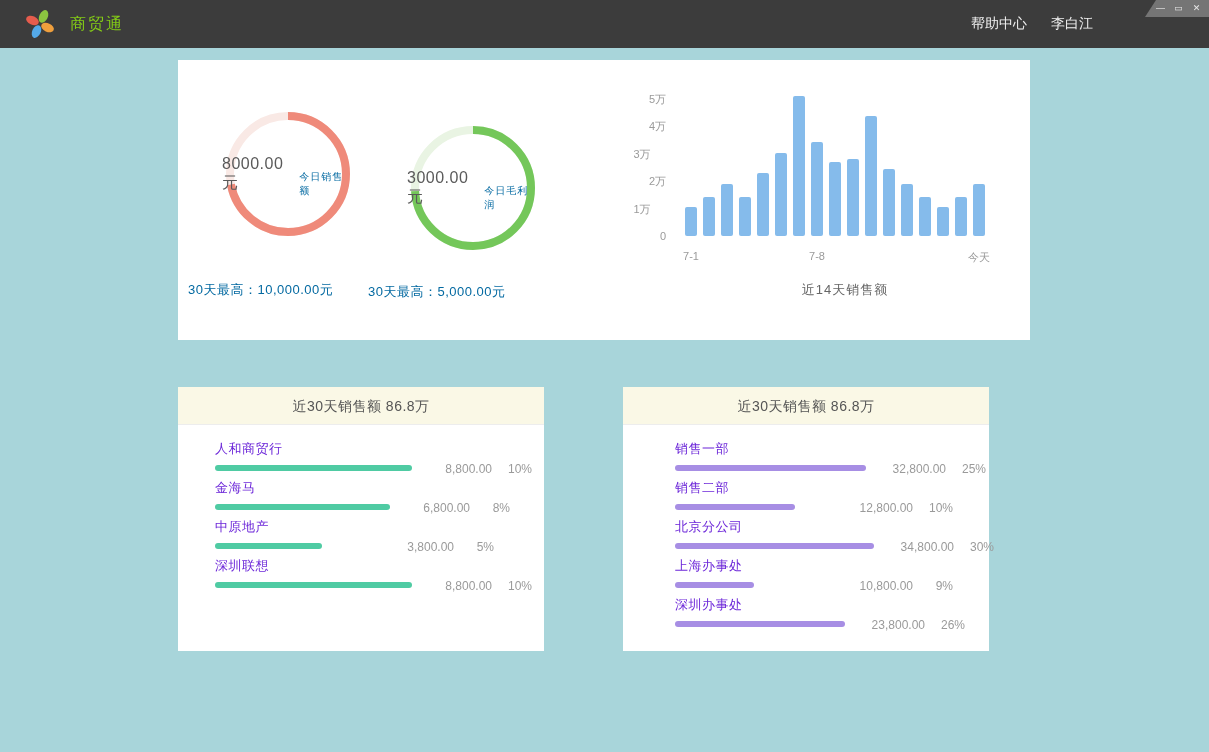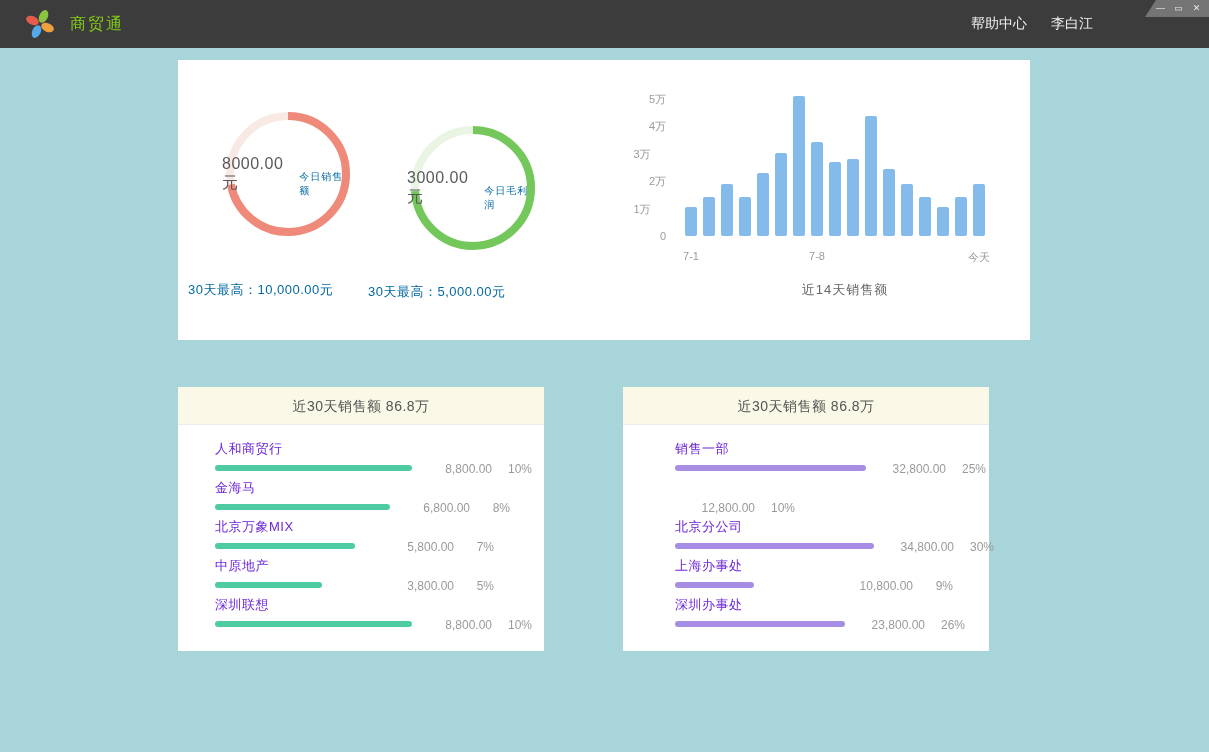--- a/index.html
+++ b/index.html
@@ -158,27 +158,20 @@
         </div>
         <div class="rank-row">
           <div class="row-main">
             <div class="row-label">金海马</div>
             <div class="row-bar" style="width: 175px; background: rgb(79, 203, 163);"></div>
           </div>
           <div class="row-vals"><span class="row-value">6,800.00</span><span class="row-percent">8%</span></div>
         </div>
         <div class="rank-row">
           <div class="row-main">
-            <div class="row-label">北京万象MIX</div>
-            <div class="row-bar" style="width: 140px; background: rgb(79, 203, 163);"></div>
-          </div>
-          <div class="row-vals"><span class="row-value">5,800.00</span><span class="row-percent">7%</span></div>
-        </div>
-        <div class="rank-row">
-          <div class="row-main">
             <div class="row-label">中原地产</div>
             <div class="row-bar" style="width: 107px; background: rgb(79, 203, 163);"></div>
           </div>
           <div class="row-vals"><span class="row-value">3,800.00</span><span class="row-percent">5%</span></div>
         </div>
         <div class="rank-row">
           <div class="row-main">
             <div class="row-label">深圳联想</div>
             <div class="row-bar" style="width: 197px; background: rgb(79, 203, 163);"></div>
           </div>
@@ -191,20 +184,24 @@
     <div class="rank-header">近30天销售额 86.8万</div>
     <div class="rows">
         <div class="rank-row">
           <div class="row-main">
             <div class="row-label">销售一部</div>
             <div class="row-bar" style="width: 191px; background: rgb(167, 142, 228);"></div>
           </div>
           <div class="row-vals"><span class="row-value">32,800.00</span><span class="row-percent">25%</span></div>
         </div>
         <div class="rank-row">
+          <div class="row-main">
+            <div class="row-label">销售二部</div>
+            <div class="row-bar" style="width: 120px; background: rgb(167, 142, 228);"></div>
+          </div>
           <div class="row-vals"><span class="row-value">12,800.00</span><span class="row-percent">10%</span></div>
         </div>
         <div class="rank-row">
           <div class="row-main">
             <div class="row-label">北京分公司</div>
             <div class="row-bar" style="width: 199px; background: rgb(167, 142, 228);"></div>
           </div>
           <div class="row-vals"><span class="row-value">34,800.00</span><span class="row-percent">30%</span></div>
         </div>
         <div class="rank-row">

